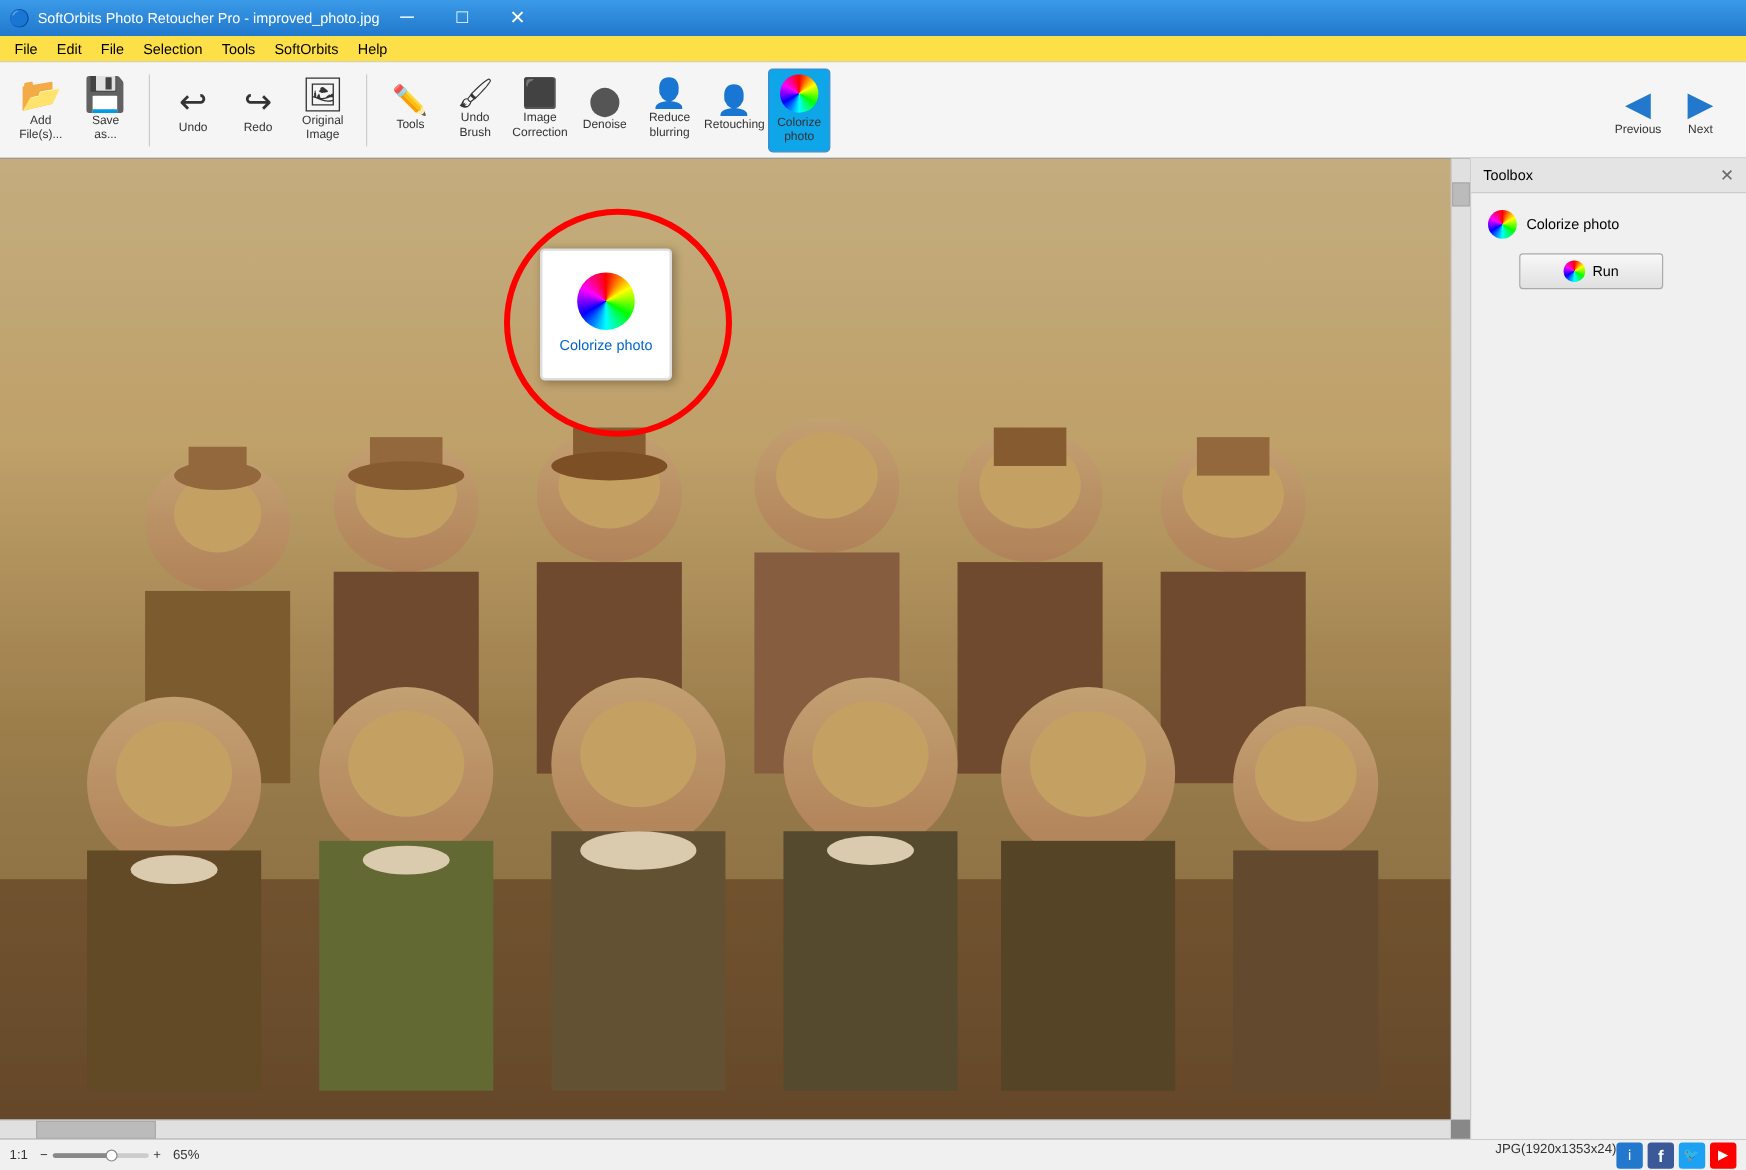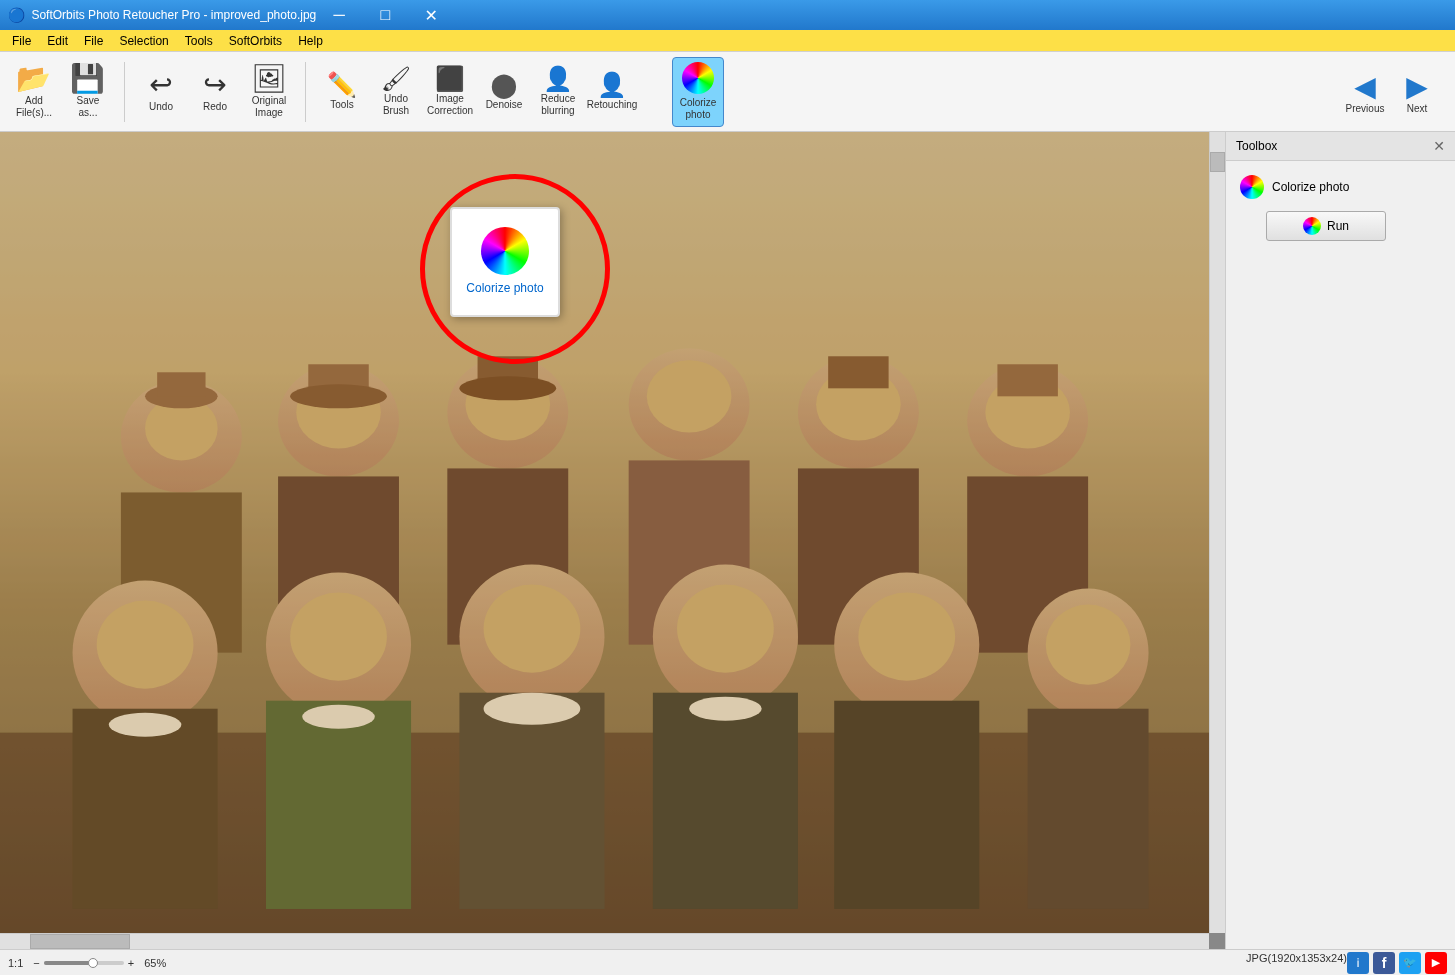--- a/index.html
+++ b/index.html
@@ -295,23 +295,22 @@
       height: 100%;
       background: 
         radial-gradient(ellipse 400px 300px at 30% 60%, rgba(180,140,80,0.8) 0%, transparent 70%),
         radial-gradient(ellipse 300px 200px at 70% 50%, rgba(160,120,60,0.6) 0%, transparent 60%),
         linear-gradient(180deg, #d4c4a0 0%, #c8a870 30%, #7a5c2e 60%, #3a2810 100%);
       position: relative;
     }
 
     
     .tb-btn.colorize-active {
-      background: #7dd3fc;
+      background: #0ea5e9;
       border-color: #4488cc;
-      margin-left: 32px;
     }
 
     
     .partial-text {
       font-size: 10px;
       color: #333;
       text-align: center;
     }
   </style>
 </head>

